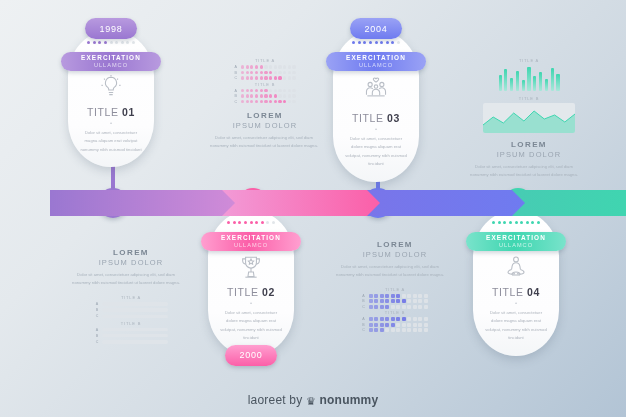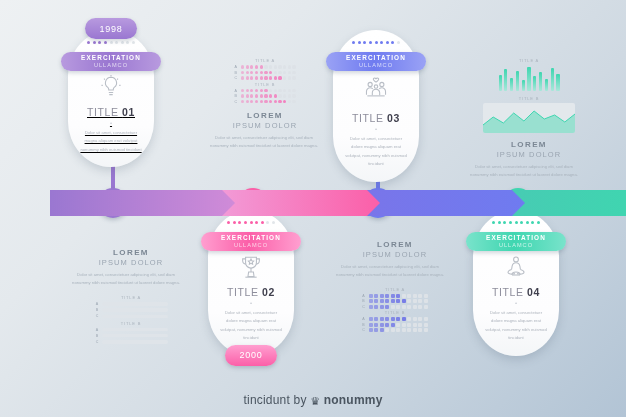--- a/index.html
+++ b/index.html
@@ -328,21 +328,21 @@
       <div class="node" style="left: 98px; border: 2.5px solid rgb(154, 119, 209);">01</div>
       <div class="stem" style="background: rgb(251, 95, 168); left: 251px; top: 200px; height: 42px;"></div>
       <div class="node" style="left: 238px; border: 2.5px solid rgb(251, 95, 168);">02</div>
       <div class="stem" style="background: rgb(111, 123, 240); left: 376px; top: 160px; height: 40px;"></div>
       <div class="node" style="left: 363px; border: 2.5px solid rgb(111, 123, 240);">03</div>
       <div class="stem" style="background: rgb(63, 214, 176); left: 516px; top: 200px; height: 42px;"></div>
       <div class="node" style="left: 503px; border: 2.5px solid rgb(63, 214, 176);">04</div>
     </div>
 
   <div id="card-layer">
-      <div class="card" style="left: 68px; top: 18px; text-decoration: underline;">
+      <div class="card" style="left: 68px; top: 18px;">
         <div class="pill" style="background: linear-gradient(rgb(184, 154, 223), rgb(154, 119, 209)); top: 0px;">1998</div>
         <div class="capsule" style="min-height: 120px; padding-top: 11px; padding-bottom: 13px; margin-top: 12px;">
           <div class="topdots">
             <div class="td" style="background: rgb(154, 119, 209);"></div>
             <div class="td" style="background: rgb(154, 119, 209);"></div>
             <div class="td" style="background: rgb(154, 119, 209);"></div>
             <div class="td" style="background: rgb(154, 119, 209);"></div>
             <div class="td" style="background: rgb(226, 230, 234);"></div>
             <div class="td" style="background: rgb(226, 230, 234);"></div>
             <div class="td" style="background: rgb(226, 230, 234);"></div>
@@ -391,20 +391,21 @@
               <path d="M12 4.7l.75 1.55 1.7.24-1.22 1.2.29 1.68L12 8.58l-1.52.79.29-1.68-1.22-1.2 1.7-.24z"></path>
             </svg>
           </div>
           <div class="c-title" style="margin-top: 6px;"><span>TITLE </span><b>02</b></div>
           <div class="c-sep" style="margin: 2px 0px 3px;">•</div>
           <div class="c-body">Dolor sit amet, consectetuer dolore magna aliquam erat volutpat, nonummy nibh euismod tincidunt</div>
         </div>
         <div class="pill" style="background: linear-gradient(rgb(255, 159, 208), rgb(251, 95, 168)); bottom: -10px;">2000</div>
       </div>
       <div class="card" style="left: 333px; top: 18px;">
+        <div class="pill" style="background: linear-gradient(rgb(154, 162, 245), rgb(111, 123, 240)); top: 0px;">2004</div>
         <div class="capsule" style="min-height: 120px; padding-top: 11px; padding-bottom: 13px; margin-top: 12px;">
           <div class="topdots">
             <div class="td" style="background: rgb(111, 123, 240);"></div>
             <div class="td" style="background: rgb(111, 123, 240);"></div>
             <div class="td" style="background: rgb(111, 123, 240);"></div>
             <div class="td" style="background: rgb(111, 123, 240);"></div>
             <div class="td" style="background: rgb(111, 123, 240);"></div>
             <div class="td" style="background: rgb(111, 123, 240);"></div>
             <div class="td" style="background: rgb(111, 123, 240);"></div>
             <div class="td" style="background: rgb(111, 123, 240);"></div>
@@ -460,17 +461,17 @@
             </svg>
           </div>
           <div class="c-title" style="margin-top: 6px;"><span>TITLE </span><b>04</b></div>
           <div class="c-sep" style="margin: 2px 0px 3px;">•</div>
           <div class="c-body">Dolor sit amet, consectetuer dolore magna aliquam erat volutpat, nonummy nibh euismod tincidunt</div>
         </div>
       </div>
     </div>
 
   <div class="credit">
-    <span>tincidunt by</span>
+    <span>laoreet by</span>
     <span class="crown">♛</span>
     <span style="font-weight:bold;">nonummy</span>
   </div>
 </div>
 
 </body></html>

